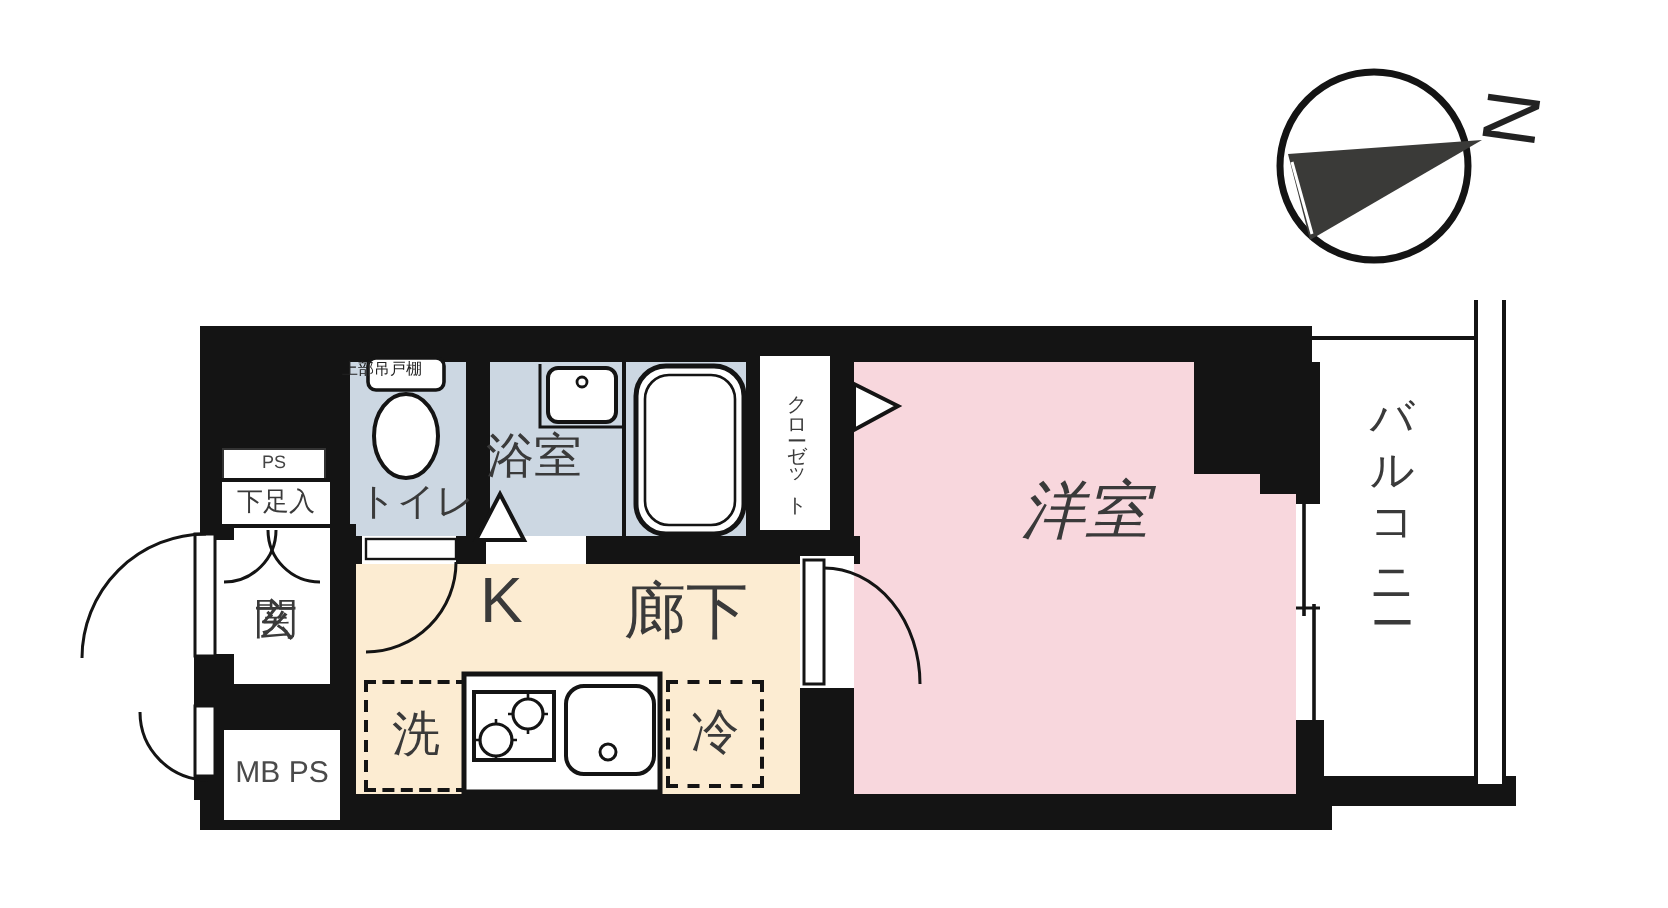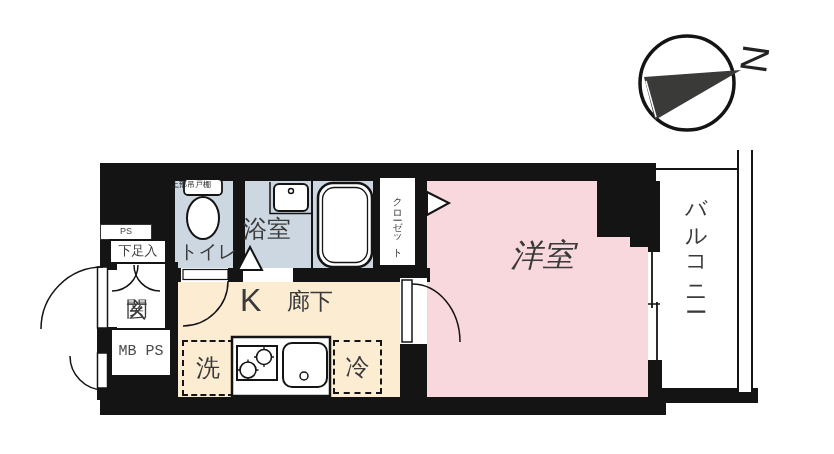--- a/index.html
+++ b/index.html
@@ -53,27 +53,27 @@
   <div class="wall" style="left:373px;top:163px;width:12px;height:119px;"></div>
   <div class="wall" style="left:413px;top:163px;width:14px;height:101px;"></div>
   <div class="wall" style="left:378px;top:262px;width:49px;height:20px;"></div>
   <div class="wall" style="left:400px;top:342px;width:27px;height:55px;"></div>
   <div class="wall" style="left:100px;top:334px;width:78px;height:63px;"></div>
 
   <div class="thin" style="left:656px;top:168px;width:84px;height:2px;"></div>
   <div class="rail" style="left:737px;top:150px;width:12px;height:242px;"></div>
 
   <div class="box" style="left:117px;top:264px;width:48px;height:78px;"></div>
-  <div class="box" style="left:100px;top:224px;width:50px;height:14px;border:1px solid #333;">
+  <div class="box" style="left:111px;top:224px;width:50px;height:14px;border:1px solid #333;">
     <span class="label" style="position:static;font-size:9px;color:#444;">PS</span>
   </div>
   <div class="box" style="left:109px;top:239px;width:54px;height:21px;border:2px solid var(--wall);">
     <span class="label" style="position:static;font-size:13px;">下足入</span>
   </div>
-  <div class="box" style="left:110px;top:328px;width:58px;height:45px;border:2px solid var(--wall);font-family:Liberation Mono, monospace;">
+  <div class="box" style="left:110px;top:363px;width:58px;height:45px;border:2px solid var(--wall);">
     <span class="label" style="position:static;font-size:15px;color:#4a4a4a;">MB PS</span>
   </div>
   <div class="box" style="left:378px;top:176px;width:35px;height:87px;border:2px solid var(--wall);">
     <span class="label vert" style="position:static;font-size:10px;letter-spacing:1px;">クローゼット</span>
   </div>
   <div class="dashedbox" style="left:182px;top:340px;width:48px;height:52px;">
     <span class="label" style="position:static;font-size:24px;">洗</span>
   </div>
   <div class="dashedbox" style="left:333px;top:340px;width:45px;height:50px;">
     <span class="label" style="position:static;font-size:24px;">冷</span>
@@ -135,16 +135,16 @@
 
   <div class="label" style="left:740px;top:38px;font-size:38px;color:#222;transform:rotate(98deg);">N</div>
   <div class="label vert" style="left:684px;top:184px;font-size:22px;letter-spacing:4px;">バルコニー</div>
   <div class="label" style="left:455px;top:233px;width:175px;text-align:center;font-size:32px;line-height:1.4;font-style:italic;">
     <div>洋室</div>
   </div>
   <div class="label" style="left:243px;top:216px;font-size:24px;">浴室</div>
   <div class="label" style="left:179px;top:242px;font-size:19px;">トイレ</div>
   <div class="label" style="left:171px;top:181px;font-size:8px;color:#222;z-index:5;">上部吊戸棚</div>
   <div class="label" style="left:240px;top:283px;font-size:32px;font-weight:300;">K</div>
-  <div class="label" style="left:287px;top:289px;font-size:23px;">廊下</div>
+  <div class="label" style="left:312px;top:289px;font-size:31px;">廊下</div>
   <div class="label vert" style="left:126px;top:281px;font-size:21px;letter-spacing:2px;">玄関</div>
 
 </div>
 
 </body></html>

